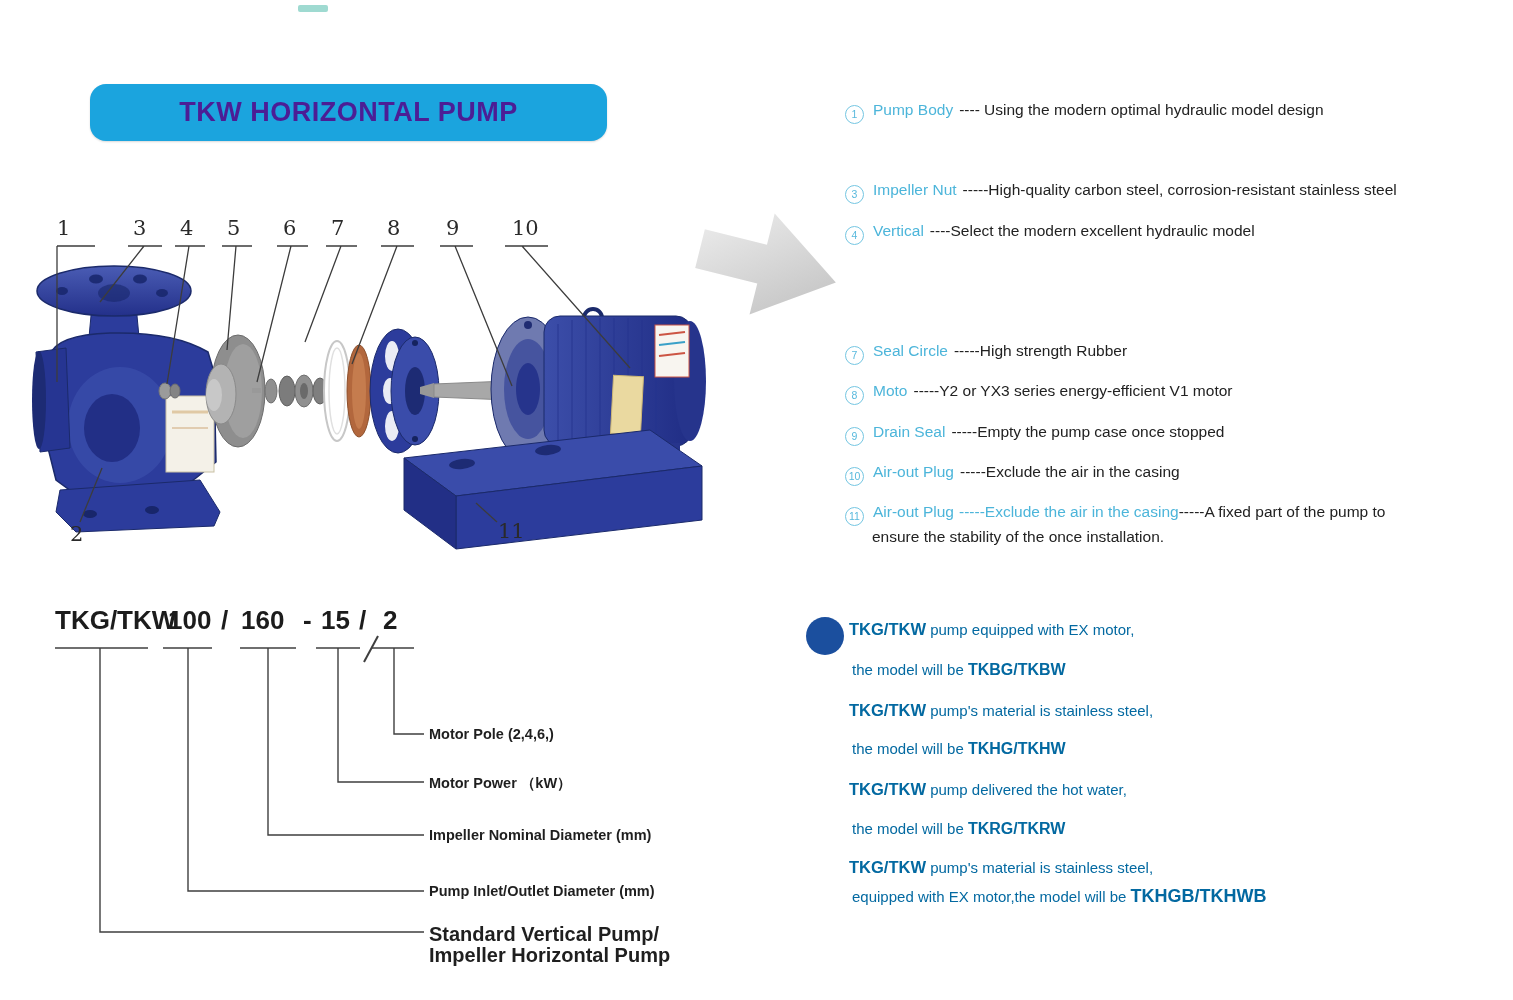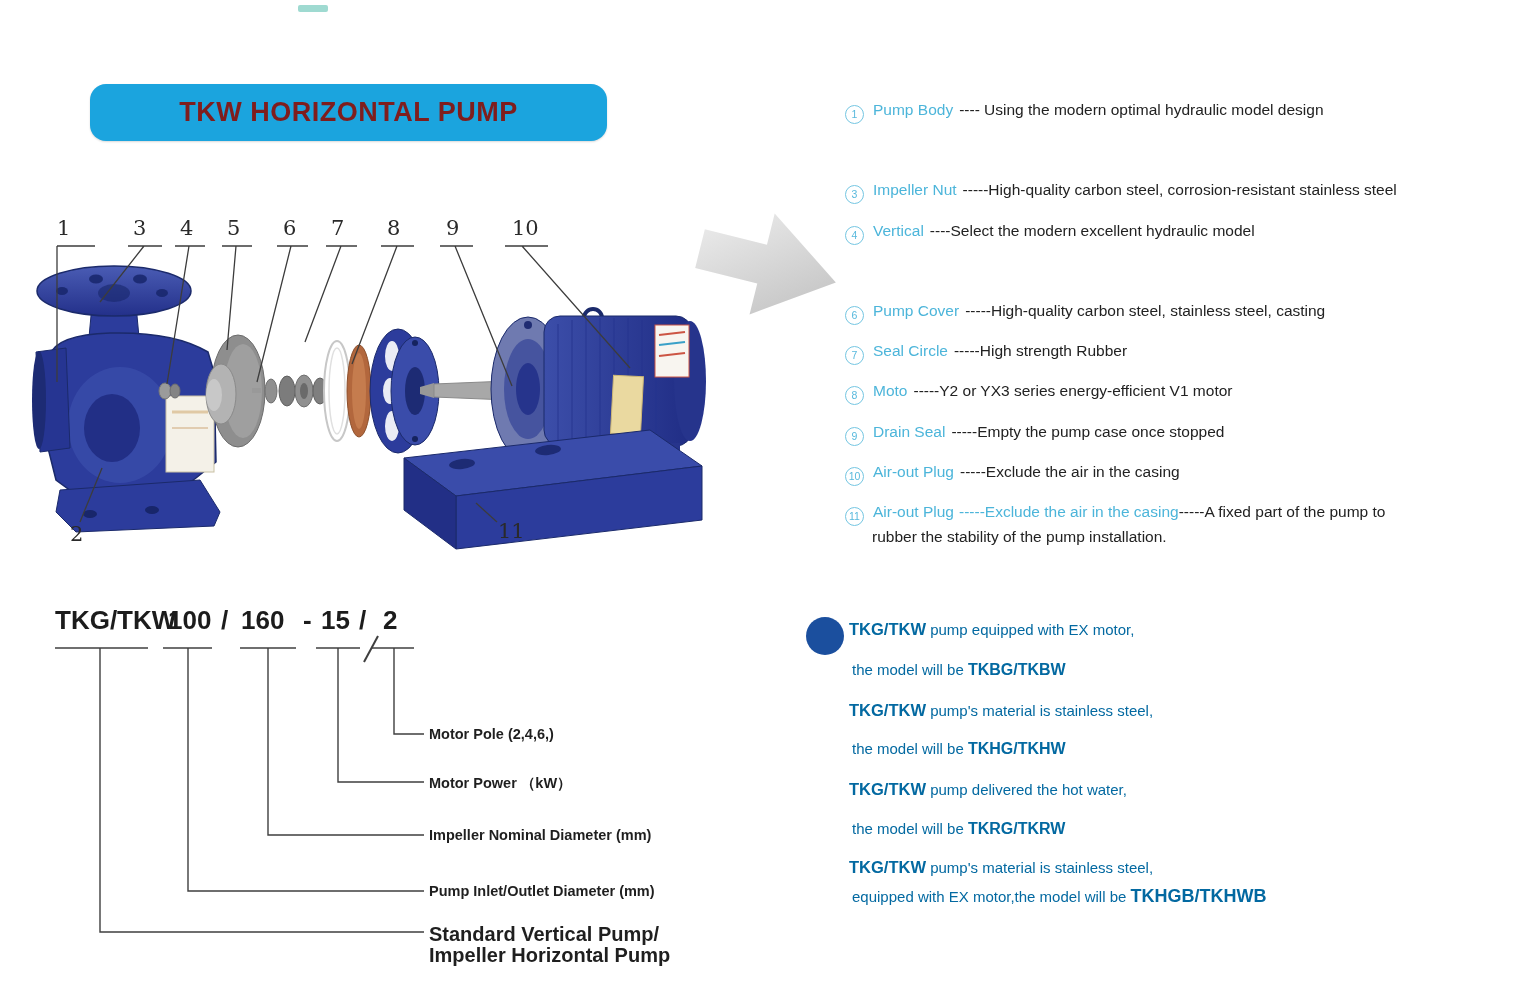--- a/index.html
+++ b/index.html
@@ -5,21 +5,21 @@
   html,body{margin:0;padding:0;background:#ffffff;}
   #page{position:relative;width:1513px;height:1000px;background:#ffffff;overflow:hidden;
         font-family:"Liberation Sans",sans-serif;color:#222;}
 
   
   .top-mark{position:absolute;left:298px;top:5px;width:30px;height:7px;background:#8ed3c9;opacity:.85;border-radius:2px;}
 
   
   .banner{position:absolute;left:90px;top:84px;width:517px;height:57px;background:#1ba4de;
           border-radius:16px;box-shadow:0 1px 2px rgba(0,0,0,.15);}
-  .banner span{display:block;text-align:center;line-height:57px;color:#7f1d1d;font-weight:bold;
+  .banner span{display:block;text-align:center;line-height:57px;color:#4c1d95;font-weight:bold;
                font-size:27px;letter-spacing:.5px;}
 
   
   #art{position:absolute;left:0;top:0;width:1513px;height:1000px;}
 
   
   .callout{position:absolute;font-family:"DejaVu Serif",serif;font-size:21px;color:#2a2a2a;line-height:1;}
 
   
   .part-row{position:absolute;left:845px;white-space:nowrap;font-size:15.5px;line-height:22px;margin-top:24px;}
@@ -211,38 +211,35 @@
 
   <div class="part-row" style="top:75px">
     <span class="pnum">1</span><span class="pname">Pump Body</span><span class="pdesc">---- Using the modern optimal hydraulic model design</span>
   </div>
   <div class="part-row" style="top:155px">
     <span class="pnum">3</span><span class="pname">Impeller Nut</span><span class="pdesc">-----High-quality carbon steel, corrosion-resistant stainless steel</span>
   </div>
   <div class="part-row" style="top:196px">
     <span class="pnum">4</span><span class="pname">Vertical</span><span class="pdesc">----Select the modern excellent hydraulic model</span>
   </div>
-  <div class="part-row" style="top:276px">
-    <span class="pnum">6</span><span class="pname">Pump Cover</span><span class="pdesc">-----High-quality carbon steel, stainless steel, casting</span>
-  </div>
   <div class="part-row" style="top:316px">
     <span class="pnum">7</span><span class="pname">Seal Circle</span><span class="pdesc">-----High strength Rubber</span>
   </div>
   <div class="part-row" style="top:356px">
     <span class="pnum">8</span><span class="pname">Moto</span><span class="pdesc">-----Y2 or YX3 series energy-efficient V1 motor</span>
   </div>
   <div class="part-row" style="top:397px">
     <span class="pnum">9</span><span class="pname">Drain Seal</span><span class="pdesc">-----Empty the pump case once stopped</span>
   </div>
   <div class="part-row" style="top:437px">
     <span class="pnum">10</span><span class="pname">Air-out Plug</span><span class="pdesc">-----Exclude the air in the casing</span>
   </div>
   <div class="part-row wrap" style="top:477px">
     <span class="pnum">11</span><span class="pname">Air-out Plug</span><span class="pname" style="margin-left:5px">-----Exclude the air in the casing</span><span class="pdesc" style="margin-left:0">-----A fixed part of the pump to</span>
-    <span class="cont">rubber the stability of the pump installation.</span>
+    <span class="cont">ensure the stability of the once installation.</span>
   </div>
 
   <span class="code" style="left:55px;top:605px">TKG/TKW</span>
   <span class="code" style="left:168px;top:605px">100</span>
   <span class="code" style="left:221px;top:605px">/</span>
   <span class="code" style="left:241px;top:605px">160</span>
   <span class="code" style="left:303px;top:605px">-</span>
   <span class="code" style="left:321px;top:605px">15</span>
   <span class="code" style="left:359px;top:605px">/</span>
   <span class="code" style="left:383px;top:605px">2</span>

